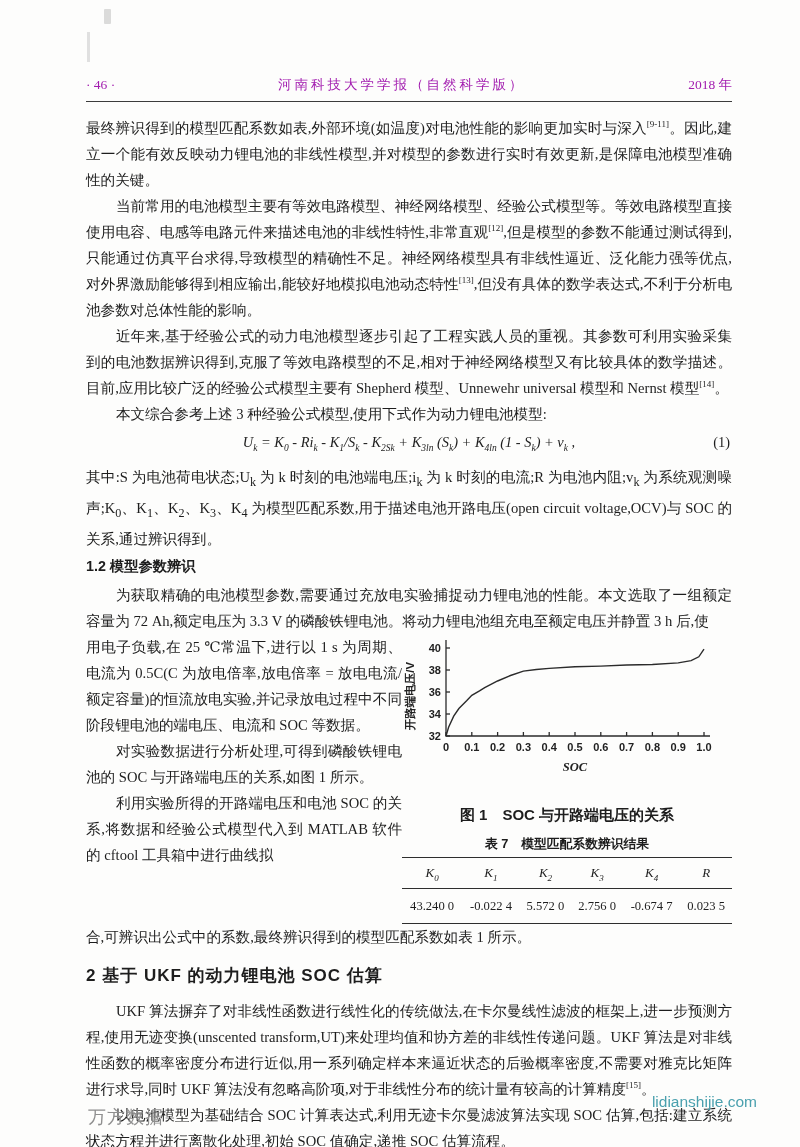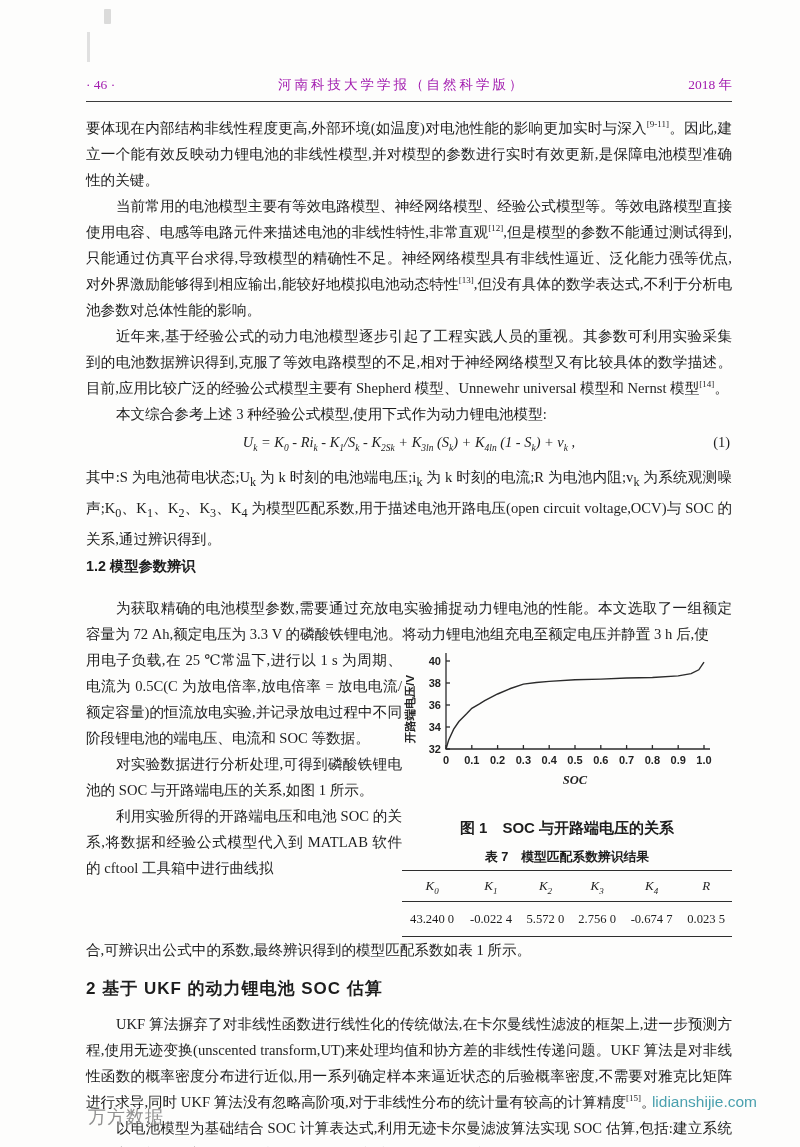--- a/index.html
+++ b/index.html
@@ -16,21 +16,21 @@
   .content{position:absolute;left:86px;width:646px;top:76px;}
   
   .phead{display:flex;justify-content:space-between;align-items:baseline;
     font-size:13.5px;color:#a21caf;}
   .phead .journal{letter-spacing:3px;}
   .headrule{border-top:1.6px solid #3c3c3c;margin-top:7px;margin-bottom:13px;}
   
   .para{margin:0;font-size:14.6px;line-height:26px;text-align:justify;}
   .indent{text-indent:2.05em;}
   sup{font-size:9px;line-height:0;}
-  .h-sub{margin:1px 0 16px 0;font-family:"Liberation Sans","DejaVu Sans",sans-serif;
+  .h-sub{margin:1px 0 3px 0;font-family:"Liberation Sans","DejaVu Sans",sans-serif;
     font-weight:bold;font-size:14.3px;line-height:26px;}
   .h-sec{margin:12px 0 8px 0;font-family:"Liberation Sans","DejaVu Sans",sans-serif;
     font-weight:bold;font-size:17px;line-height:28px;letter-spacing:1px;}
   
   .equation{position:relative;text-align:center;font-size:14.4px;line-height:29px;margin:1px 0;}
   .eq-body{font-style:italic;}
   .eq-body sub{font-size:9.5px;font-style:italic;}
   .eq-num{position:absolute;right:2px;top:0;font-style:normal;}
   
   .twocol{display:flex;align-items:flex-start;justify-content:space-between;}
@@ -76,21 +76,21 @@
 
   <div class="content">
 
     <div class="phead">
       <span>· 46 ·</span>
       <span class="journal">河南科技大学学报（自然科学版）</span>
       <span>2018 年</span>
     </div>
     <div class="headrule"></div>
 
-    <p class="para"><span>要体现在内部结构非线性程度更高,外部环境(如温度)对电池性能的影响更加实时与深入</span><sup>[9-11]</sup><span>。因此,建立一个能有效反映动力锂电池的非线性模型,并对模型的参数进行实时有效更新,是保障电池模型准确性的关键。</span></p>
+    <p class="para"><span>最终辨识得到的模型匹配系数如表,外部环境(如温度)对电池性能的影响更加实时与深入</span><sup>[9-11]</sup><span>。因此,建立一个能有效反映动力锂电池的非线性模型,并对模型的参数进行实时有效更新,是保障电池模型准确性的关键。</span></p>
 
     <p class="para indent"><span>当前常用的电池模型主要有等效电路模型、神经网络模型、经验公式模型等。等效电路模型直接使用电容、电感等电路元件来描述电池的非线性特性,非常直观</span><sup>[12]</sup><span>,但是模型的参数不能通过测试得到,只能通过仿真平台求得,导致模型的精确性不足。神经网络模型具有非线性逼近、泛化能力强等优点,对外界激励能够得到相应输出,能较好地模拟电池动态特性</span><sup>[13]</sup><span>,但没有具体的数学表达式,不利于分析电池参数对总体性能的影响。</span></p>
 
     <p class="para indent"><span>近年来,基于经验公式的动力电池模型逐步引起了工程实践人员的重视。其参数可利用实验采集到的电池数据辨识得到,克服了等效电路模型的不足,相对于神经网络模型又有比较具体的数学描述。目前,应用比较广泛的经验公式模型主要有 Shepherd 模型、Unnewehr universal 模型和 Nernst 模型</span><sup>[14]</sup><span>。</span></p>
 
     <p class="para indent">本文综合参考上述 3 种经验公式模型,使用下式作为动力锂电池模型:</p>
 
     <div class="equation">
       <span class="eq-body">U<sub>k</sub> = K<sub>0</sub> - Ri<sub>k</sub> - K<sub>1</sub>/S<sub>k</sub> - K<sub>2S</sub><sub>k</sub> + K<sub>3ln</sub> (S<sub>k</sub>) + K<sub>4ln</sub> (1 - S<sub>k</sub>) + v<sub>k</sub> ,</span>
       <span class="eq-num">(1)</span>

